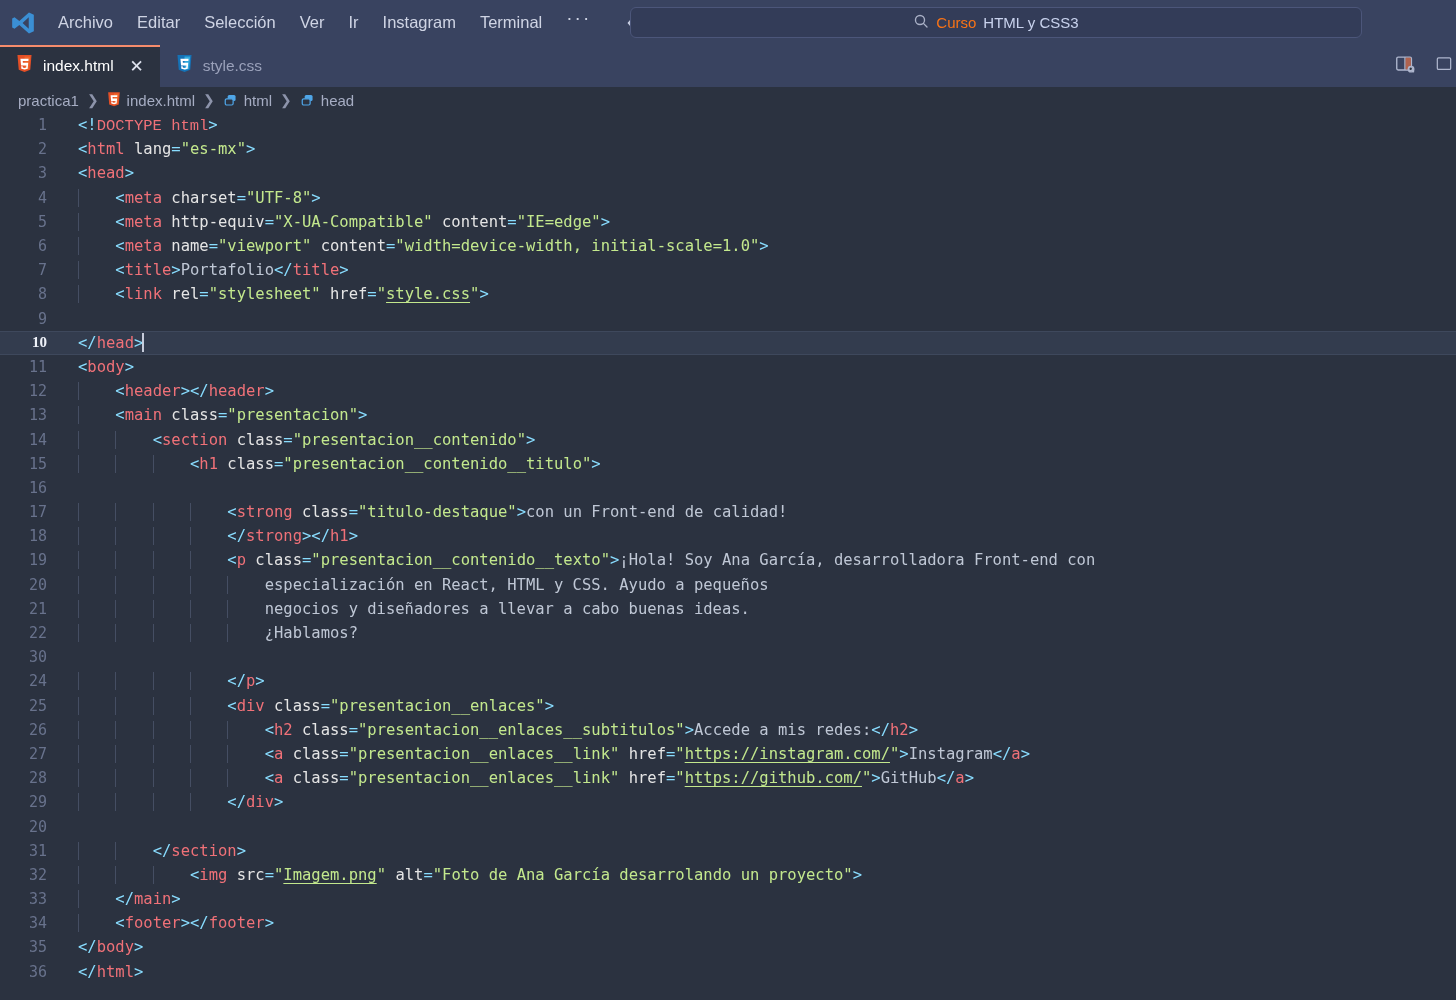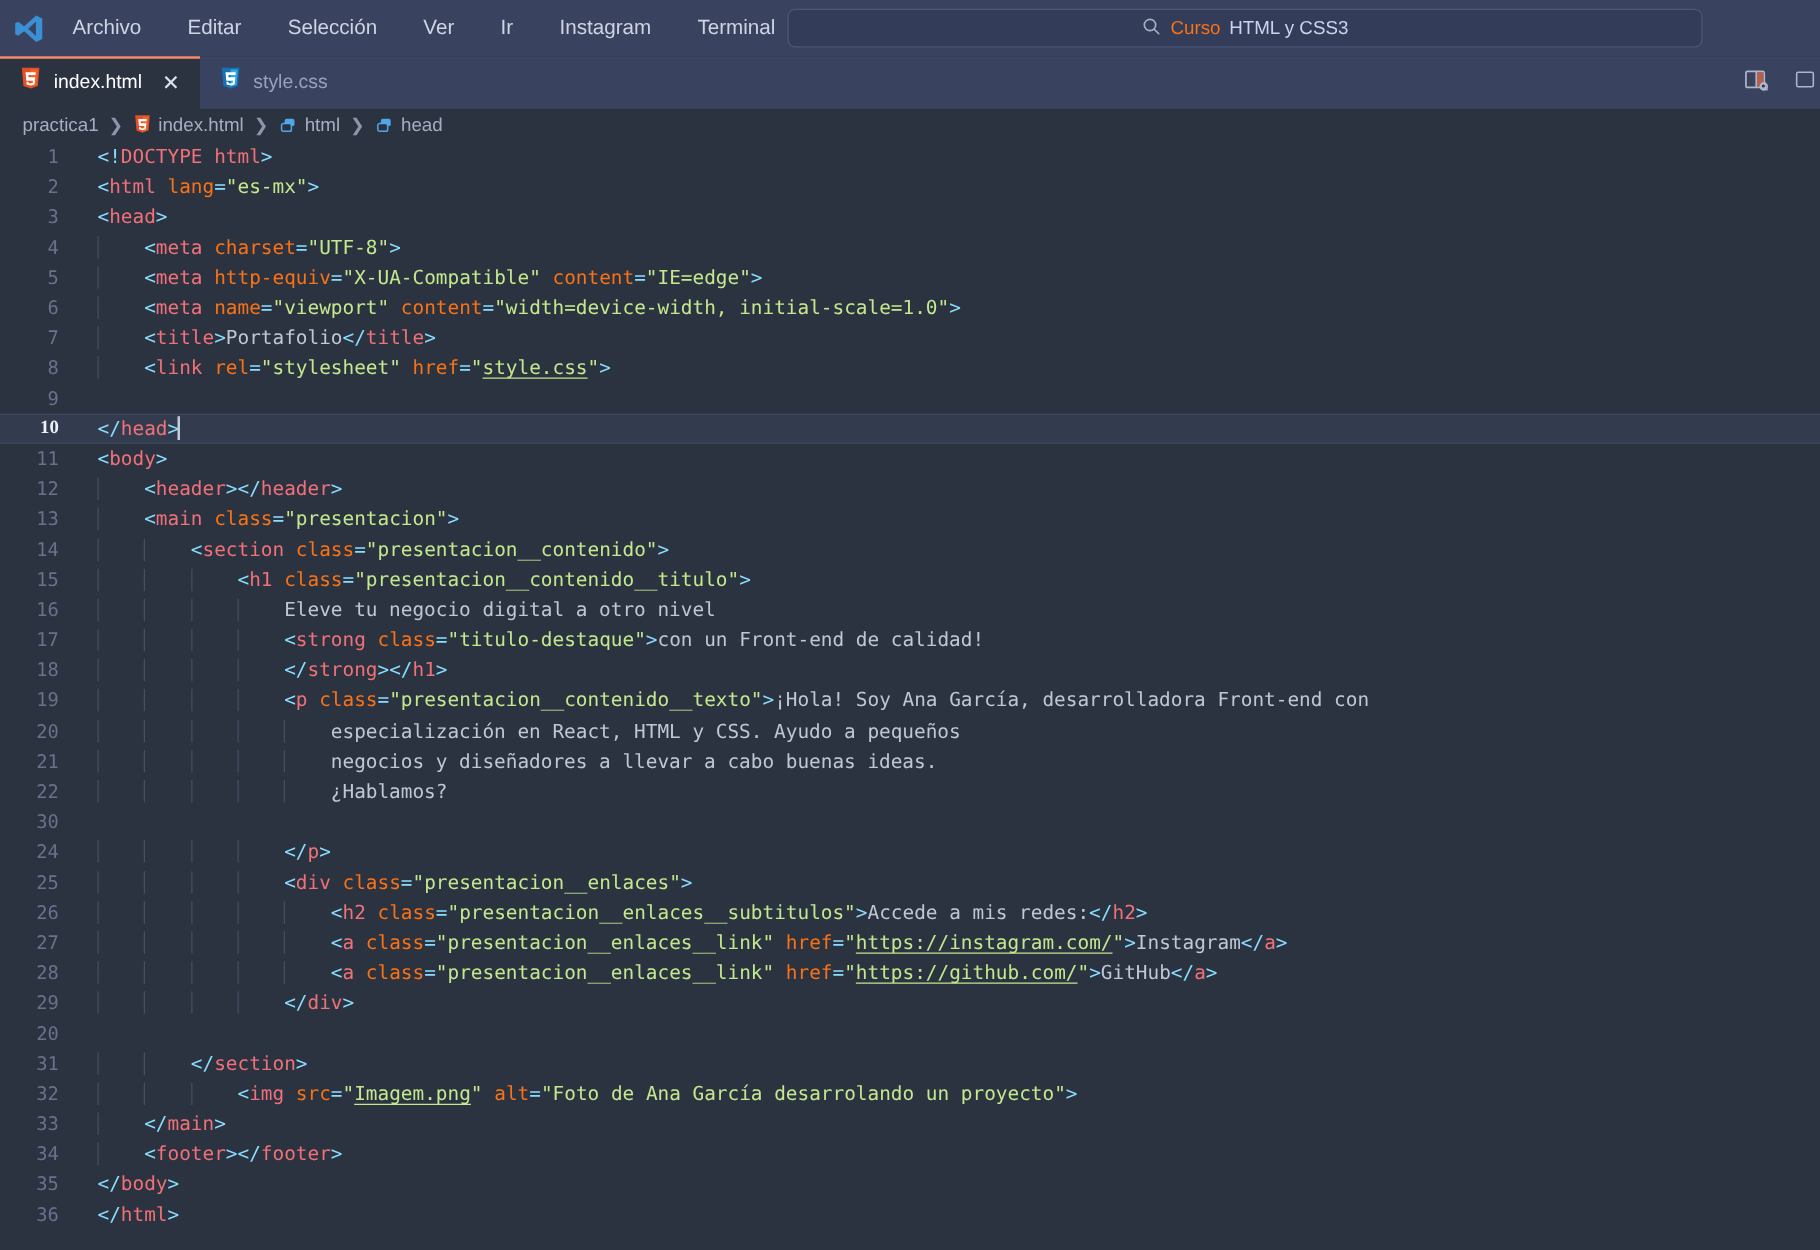--- a/index.html
+++ b/index.html
@@ -23,21 +23,21 @@
   #vscode-logo {
     width: 46px;
     display: flex;
     align-items: center;
     justify-content: center;
     flex: 0 0 auto;
   }
   #menu {
     display: flex;
     align-items: center;
-    gap: 13px;
+    gap: 0px;
   }
   .menu-item {
     color: #cfd4e4;
     font-size: 16.5px;
     padding: 4px 12px;
     white-space: nowrap;
     cursor: default;
   }
   .menu-more {
     color: #cfd4e4;
@@ -209,24 +209,24 @@
     width: 2px;
     height: 19px;
     background: #c7ccdb;
     vertical-align: -4px;
     margin-left: -1px;
   }
 
   
   .pnc { color: #89ddff; }            
   .tag { color: #f07178; }            
-  .att { color: #f97316; }            
+  .att { color: #e5e5e5; }            
   .str { color: #c3e88d; }            
   .txt { color: #bfc7d5; }            
-  .dt  { color: #f07178; }            
+  .dt  { color: #f07178; font-family: Liberation Mono, monospace; }            
   .lnk { color: #c3e88d; text-decoration: underline; text-underline-offset: 3px; }
 </style>
 </head>
 <body>
 
 <div id="titlebar">
 
   <div id="vscode-logo">
     <svg width="26" height="26" viewBox="0 0 24 24">
       <path d="M17.5 2.2 L22 4.4 V19.6 L17.5 21.8 L8.6 13.8 L4.2 17.2 L2 16.1 V7.9 L4.2 6.8 L8.6 10.2 Z
@@ -369,21 +369,21 @@
     <div class="code-line"><span class="ln">6</span><span class="code-content"><span class="guide" style="left: 22px;"></span><span>    <span class="pnc">&lt;</span><span class="tag">meta</span> <span class="att">name</span><span class="pnc">=</span><span class="str">"viewport"</span> <span class="att">content</span><span class="pnc">=</span><span class="str">"width=device-width, initial-scale=1.0"</span><span class="pnc">&gt;</span></span></span></div>
     <div class="code-line"><span class="ln">7</span><span class="code-content"><span class="guide" style="left: 22px;"></span><span>    <span class="pnc">&lt;</span><span class="tag">title</span><span class="pnc">&gt;</span><span class="txt">Portafolio</span><span class="pnc">&lt;/</span><span class="tag">title</span><span class="pnc">&gt;</span></span></span></div>
     <div class="code-line"><span class="ln">8</span><span class="code-content"><span class="guide" style="left: 22px;"></span><span>    <span class="pnc">&lt;</span><span class="tag">link</span> <span class="att">rel</span><span class="pnc">=</span><span class="str">"stylesheet"</span> <span class="att">href</span><span class="pnc">=</span><span class="str">"</span><span class="lnk">style.css</span><span class="str">"</span><span class="pnc">&gt;</span></span></span></div>
     <div class="code-line"><span class="ln">9</span><span class="code-content"><span class="guide" style="left: 22px;"></span><span></span></span></div>
     <div class="code-line active"><span class="ln">10</span><span class="code-content"><span><span class="pnc">&lt;/</span><span class="tag">head</span><span class="pnc">&gt;</span><span class="cursor"></span></span></span></div>
     <div class="code-line"><span class="ln">11</span><span class="code-content"><span><span class="pnc">&lt;</span><span class="tag">body</span><span class="pnc">&gt;</span></span></span></div>
     <div class="code-line"><span class="ln">12</span><span class="code-content"><span class="guide" style="left: 22px;"></span><span>    <span class="pnc">&lt;</span><span class="tag">header</span><span class="pnc">&gt;&lt;/</span><span class="tag">header</span><span class="pnc">&gt;</span></span></span></div>
     <div class="code-line"><span class="ln">13</span><span class="code-content"><span class="guide" style="left: 22px;"></span><span>    <span class="pnc">&lt;</span><span class="tag">main</span> <span class="att">class</span><span class="pnc">=</span><span class="str">"presentacion"</span><span class="pnc">&gt;</span></span></span></div>
     <div class="code-line"><span class="ln">14</span><span class="code-content"><span class="guide" style="left: 22px;"></span><span class="guide" style="left: 59.28px;"></span><span>        <span class="pnc">&lt;</span><span class="tag">section</span> <span class="att">class</span><span class="pnc">=</span><span class="str">"presentacion__contenido"</span><span class="pnc">&gt;</span></span></span></div>
     <div class="code-line"><span class="ln">15</span><span class="code-content"><span class="guide" style="left: 22px;"></span><span class="guide" style="left: 59.28px;"></span><span class="guide" style="left: 96.56px;"></span><span>            <span class="pnc">&lt;</span><span class="tag">h1</span> <span class="att">class</span><span class="pnc">=</span><span class="str">"presentacion__contenido__titulo"</span><span class="pnc">&gt;</span></span></span></div>
-    <div class="code-line"><span class="ln">16</span><span class="code-content"><span class="guide" style="left: 22px;"></span><span class="guide" style="left: 59.28px;"></span><span class="guide" style="left: 96.56px;"></span><span class="guide" style="left: 133.84px;"></span><span>                <span class="txt">Eleve tu negocio digital a otro nivel</span></span></span></div>
+    <div class="code-line"><span class="ln">16</span><span class="code-content"><span class="guide" style="left: 22px;"></span><span class="guide" style="left: 59.28px;"></span><span class="guide" style="left: 96.56px;"></span><span class="guide" style="left: 133.84px;"></span></span></div>
     <div class="code-line"><span class="ln">17</span><span class="code-content"><span class="guide" style="left: 22px;"></span><span class="guide" style="left: 59.28px;"></span><span class="guide" style="left: 96.56px;"></span><span class="guide" style="left: 133.84px;"></span><span>                <span class="pnc">&lt;</span><span class="tag">strong</span> <span class="att">class</span><span class="pnc">=</span><span class="str">"titulo-destaque"</span><span class="pnc">&gt;</span><span class="txt">con un Front-end de calidad!</span></span></span></div>
     <div class="code-line"><span class="ln">18</span><span class="code-content"><span class="guide" style="left: 22px;"></span><span class="guide" style="left: 59.28px;"></span><span class="guide" style="left: 96.56px;"></span><span class="guide" style="left: 133.84px;"></span><span>                <span class="pnc">&lt;/</span><span class="tag">strong</span><span class="pnc">&gt;&lt;/</span><span class="tag">h1</span><span class="pnc">&gt;</span></span></span></div>
     <div class="code-line"><span class="ln">19</span><span class="code-content"><span class="guide" style="left: 22px;"></span><span class="guide" style="left: 59.28px;"></span><span class="guide" style="left: 96.56px;"></span><span class="guide" style="left: 133.84px;"></span><span>                <span class="pnc">&lt;</span><span class="tag">p</span> <span class="att">class</span><span class="pnc">=</span><span class="str">"presentacion__contenido__texto"</span><span class="pnc">&gt;</span><span class="txt">¡Hola! Soy Ana García, desarrolladora Front-end con</span></span></span></div>
     <div class="code-line"><span class="ln">20</span><span class="code-content"><span class="guide" style="left: 22px;"></span><span class="guide" style="left: 59.28px;"></span><span class="guide" style="left: 96.56px;"></span><span class="guide" style="left: 133.84px;"></span><span class="guide" style="left: 171.12px;"></span><span>                    <span class="txt">especialización en React, HTML y CSS. Ayudo a pequeños</span></span></span></div>
     <div class="code-line"><span class="ln">21</span><span class="code-content"><span class="guide" style="left: 22px;"></span><span class="guide" style="left: 59.28px;"></span><span class="guide" style="left: 96.56px;"></span><span class="guide" style="left: 133.84px;"></span><span class="guide" style="left: 171.12px;"></span><span>                    <span class="txt">negocios y diseñadores a llevar a cabo buenas ideas.</span></span></span></div>
     <div class="code-line"><span class="ln">22</span><span class="code-content"><span class="guide" style="left: 22px;"></span><span class="guide" style="left: 59.28px;"></span><span class="guide" style="left: 96.56px;"></span><span class="guide" style="left: 133.84px;"></span><span class="guide" style="left: 171.12px;"></span><span>                    <span class="txt">¿Hablamos?</span></span></span></div>
     <div class="code-line"><span class="ln">30</span><span class="code-content"><span class="guide" style="left: 22px;"></span><span class="guide" style="left: 59.28px;"></span><span class="guide" style="left: 96.56px;"></span><span class="guide" style="left: 133.84px;"></span><span class="guide" style="left: 171.12px;"></span><span></span></span></div>
     <div class="code-line"><span class="ln">24</span><span class="code-content"><span class="guide" style="left: 22px;"></span><span class="guide" style="left: 59.28px;"></span><span class="guide" style="left: 96.56px;"></span><span class="guide" style="left: 133.84px;"></span><span>                <span class="pnc">&lt;/</span><span class="tag">p</span><span class="pnc">&gt;</span></span></span></div>
     <div class="code-line"><span class="ln">25</span><span class="code-content"><span class="guide" style="left: 22px;"></span><span class="guide" style="left: 59.28px;"></span><span class="guide" style="left: 96.56px;"></span><span class="guide" style="left: 133.84px;"></span><span>                <span class="pnc">&lt;</span><span class="tag">div</span> <span class="att">class</span><span class="pnc">=</span><span class="str">"presentacion__enlaces"</span><span class="pnc">&gt;</span></span></span></div>
     <div class="code-line"><span class="ln">26</span><span class="code-content"><span class="guide" style="left: 22px;"></span><span class="guide" style="left: 59.28px;"></span><span class="guide" style="left: 96.56px;"></span><span class="guide" style="left: 133.84px;"></span><span class="guide" style="left: 171.12px;"></span><span>                    <span class="pnc">&lt;</span><span class="tag">h2</span> <span class="att">class</span><span class="pnc">=</span><span class="str">"presentacion__enlaces__subtitulos"</span><span class="pnc">&gt;</span><span class="txt">Accede a mis redes:</span><span class="pnc">&lt;/</span><span class="tag">h2</span><span class="pnc">&gt;</span></span></span></div>

